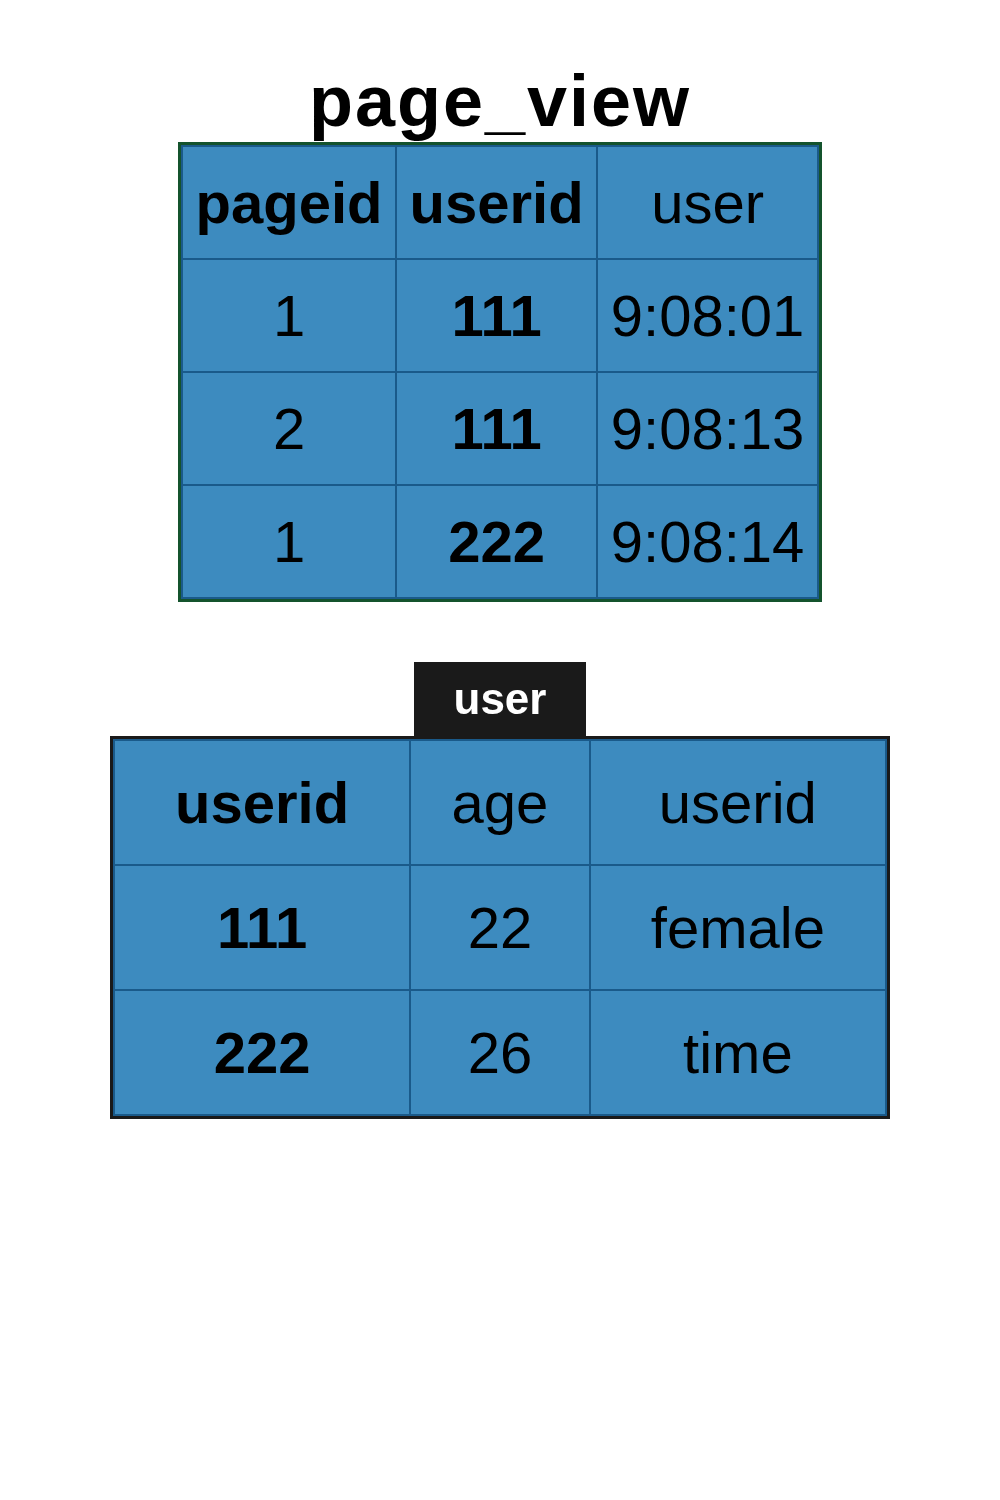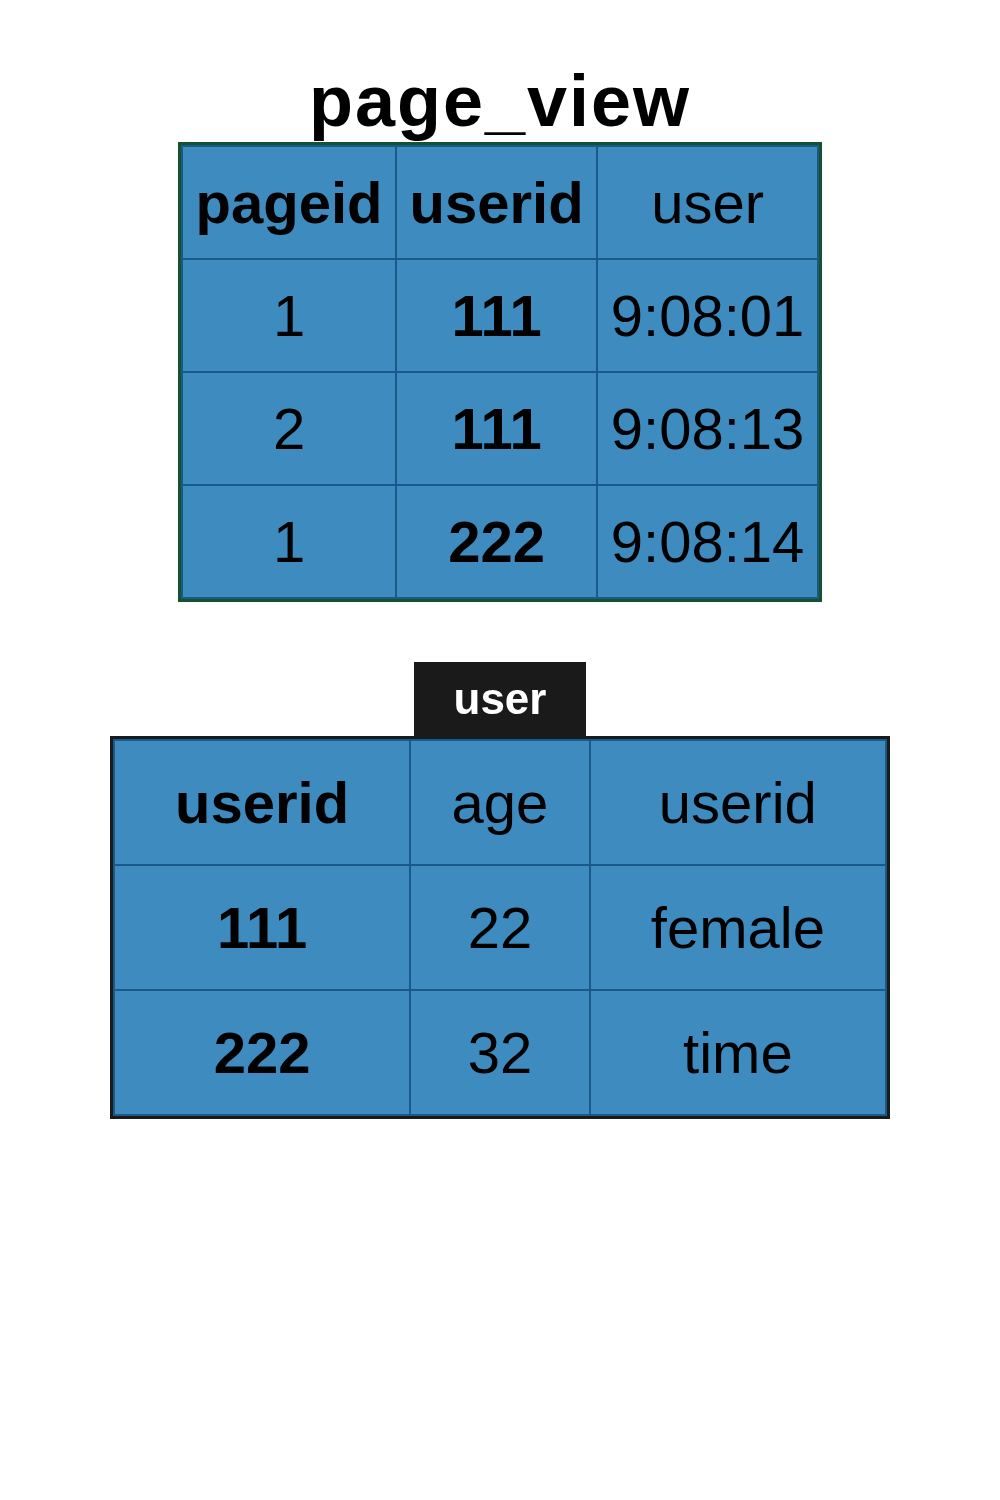--- a/index.html
+++ b/index.html
@@ -135,19 +135,19 @@
         </tr>
       </thead>
       <tbody>
         <tr>
           <td style="font-weight: bold;">111</td>
           <td>22</td>
           <td>female</td>
         </tr>
         <tr>
           <td style="font-weight: bold;">222</td>
-          <td>32</td>
+          <td>26</td>
           <td>time</td>
         </tr>
       </tbody>
     </table>
   </div>
 </div>
 
 </body></html>

